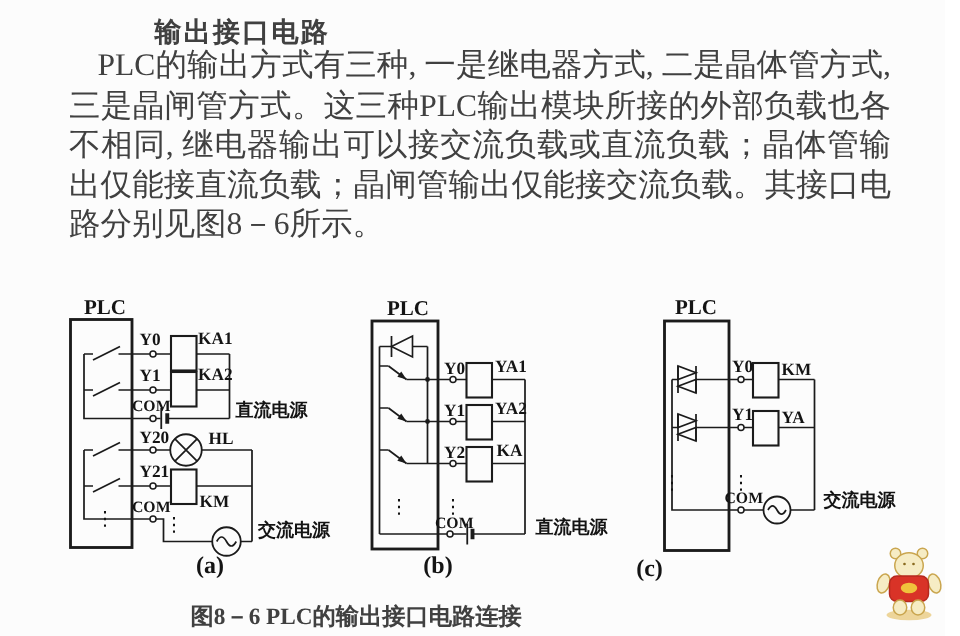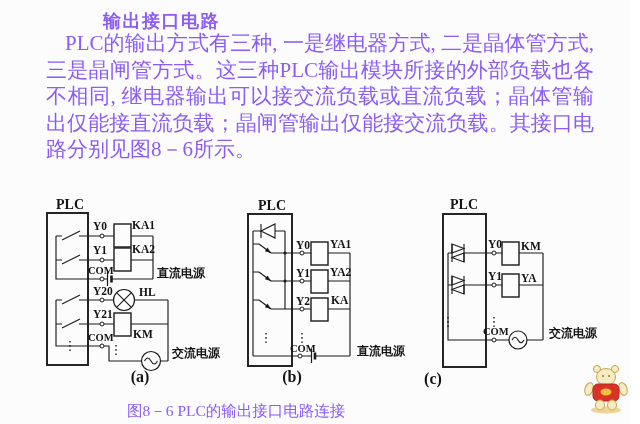--- a/index.html
+++ b/index.html
@@ -1,21 +1,21 @@
 <!DOCTYPE html>
 <html><head>
 <meta charset="utf-8">
 <style>
   html,body{margin:0;padding:0;}
   .page{position:relative;width:630px;height:424px;background:#fcfcfc;overflow:hidden;
-        font-family:"Liberation Serif", serif;color:#8b5cf6;}
+        font-family:"Liberation Serif", serif;color:#404040;}
   .title{position:absolute;left:103px;top:9px;font-size:18px;font-weight:bold;letter-spacing:1.5px;white-space:nowrap;}
   .body-text{position:absolute;left:46px;top:30px;width:548px;font-size:21px;line-height:26.5px;
              text-align:justify;text-indent:19px;}
-  .caption{position:absolute;left:127px;top:401px;font-size:15.5px;font-weight:normal;white-space:nowrap;}
+  .caption{position:absolute;left:127px;top:401px;font-size:15.5px;font-weight:bold;white-space:nowrap;}
   svg.fig{position:absolute;left:0;top:186px;}
   svg.mascot{position:absolute;left:578px;top:356px;}
   .w{stroke:#1b1b1b;stroke-width:1.15;fill:none;}
   .box{stroke:#1b1b1b;stroke-width:1.9;fill:none;}
   .load{stroke:#1b1b1b;stroke-width:1.4;fill:none;}
   .sym{stroke:#1b1b1b;stroke-width:1.2;fill:none;}
   .term{stroke:#1b1b1b;stroke-width:1;fill:#fcfcfc;}
   .batt{stroke:#1b1b1b;stroke-width:1.2;fill:none;}
   .battT{stroke:#1b1b1b;stroke-width:2.6;fill:none;}
   .jdot{fill:#1b1b1b;}

